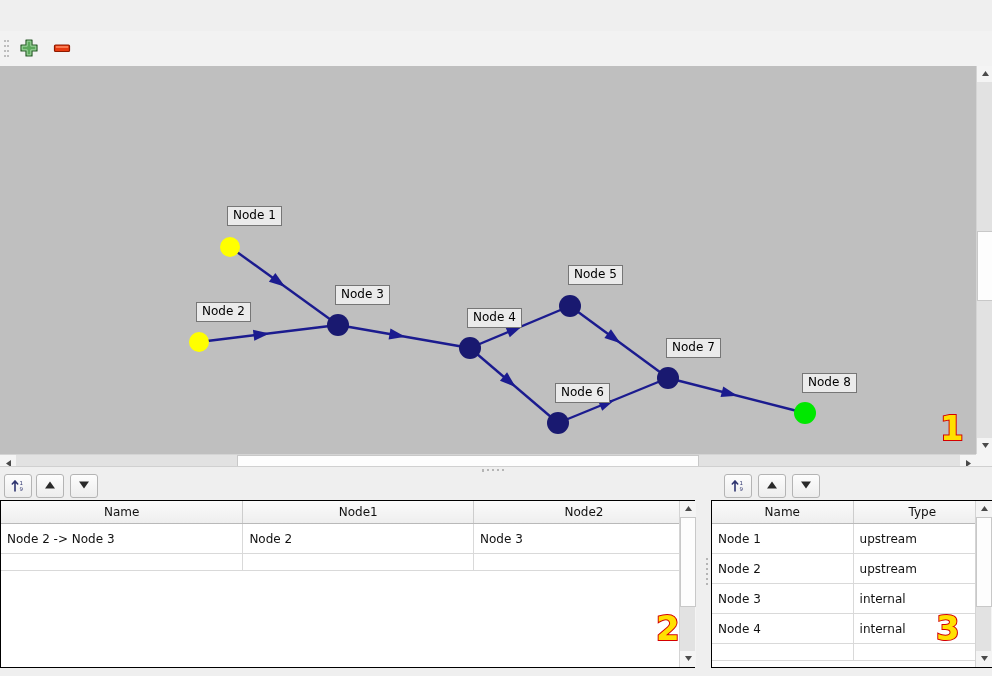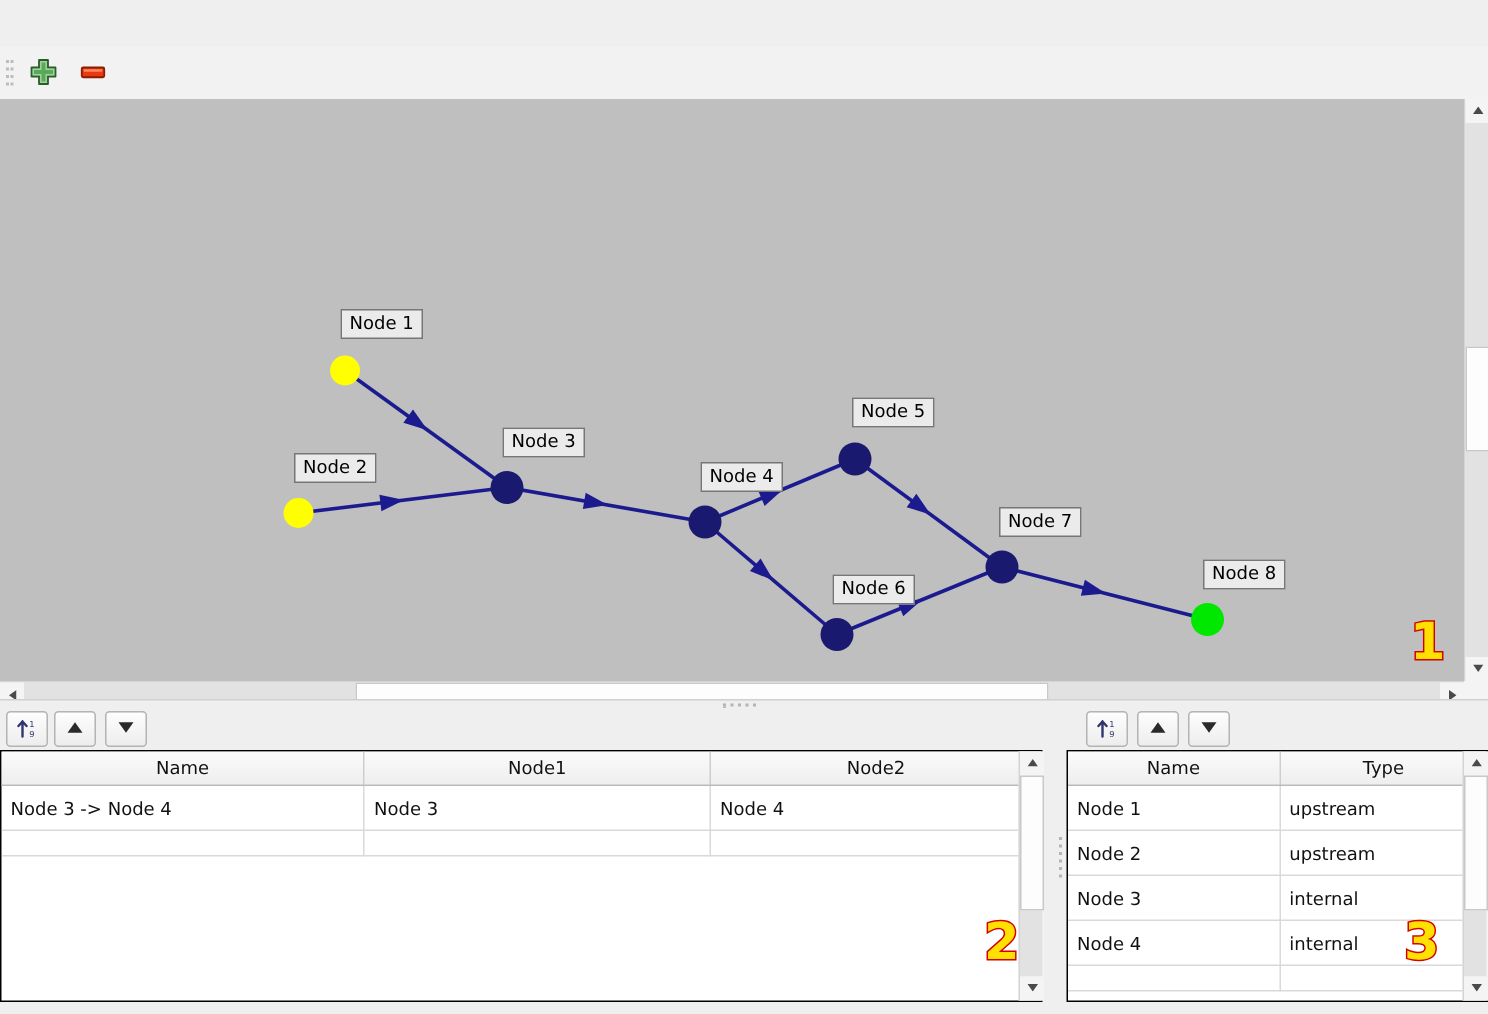--- a/index.html
+++ b/index.html
@@ -378,23 +378,23 @@
           </colgroup>
         <thead>
             <tr>
               <th>Name</th>
               <th>Node1</th>
               <th style="border-right: none;">Node2</th>
             </tr>
           </thead>
         <tbody>
             <tr>
-              <td>Node 3 -&gt; Node 4</td>
-              <td>Node 3</td>
-              <td style="border-right: none;">Node 4</td>
+              <td>Node 2 -&gt; Node 3</td>
+              <td>Node 2</td>
+              <td style="border-right: none;">Node 3</td>
             </tr>
             <tr class="filler">
               <td>&nbsp;</td>
               <td>&nbsp;</td>
               <td style="border-right: none;">&nbsp;</td>
             </tr>
           </tbody>
       </table>
     </div>
 

